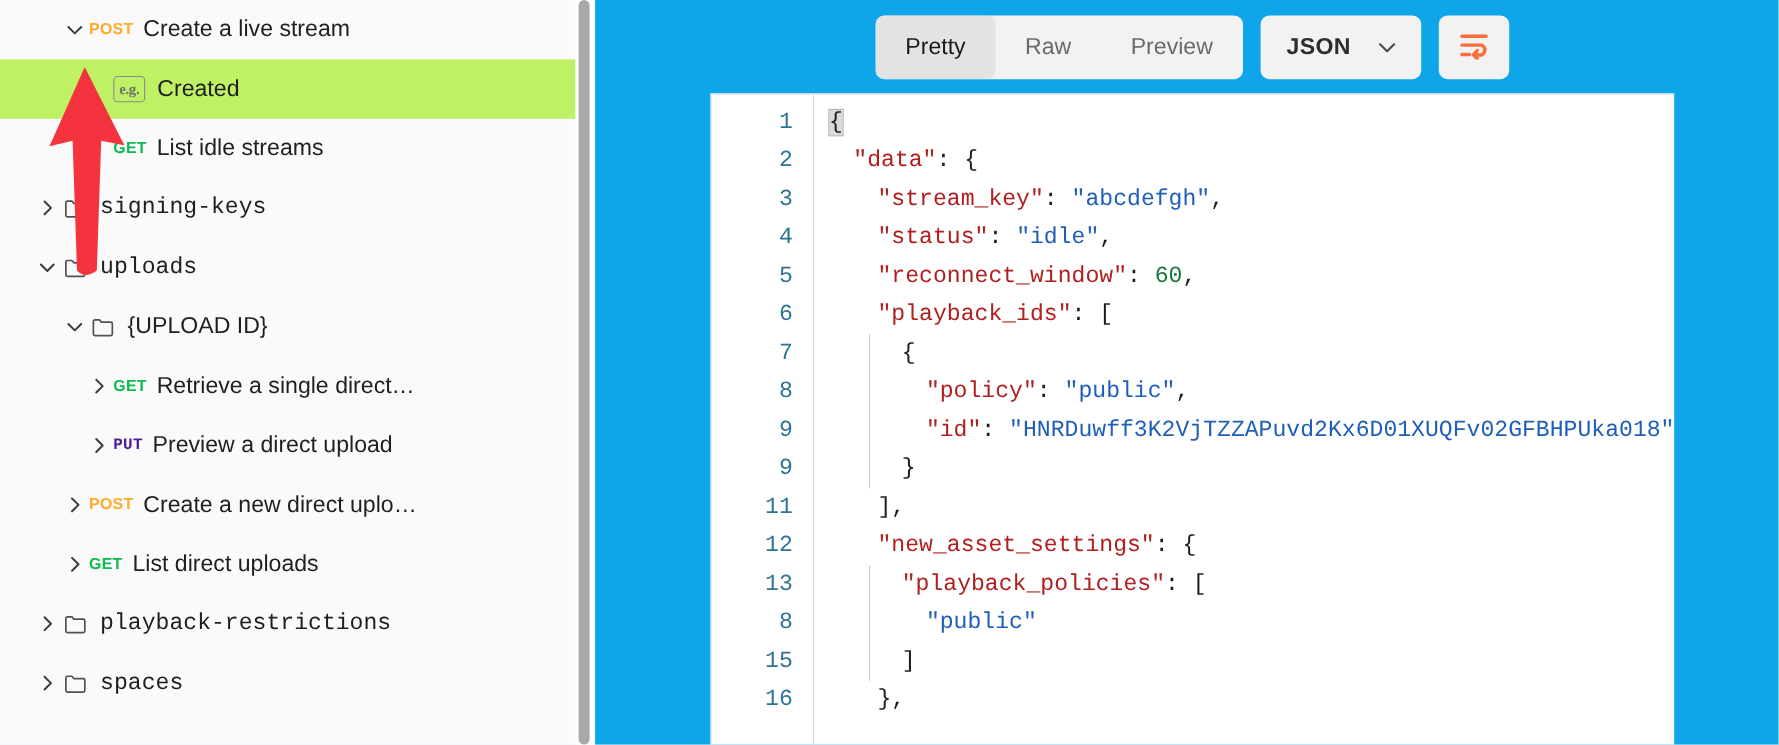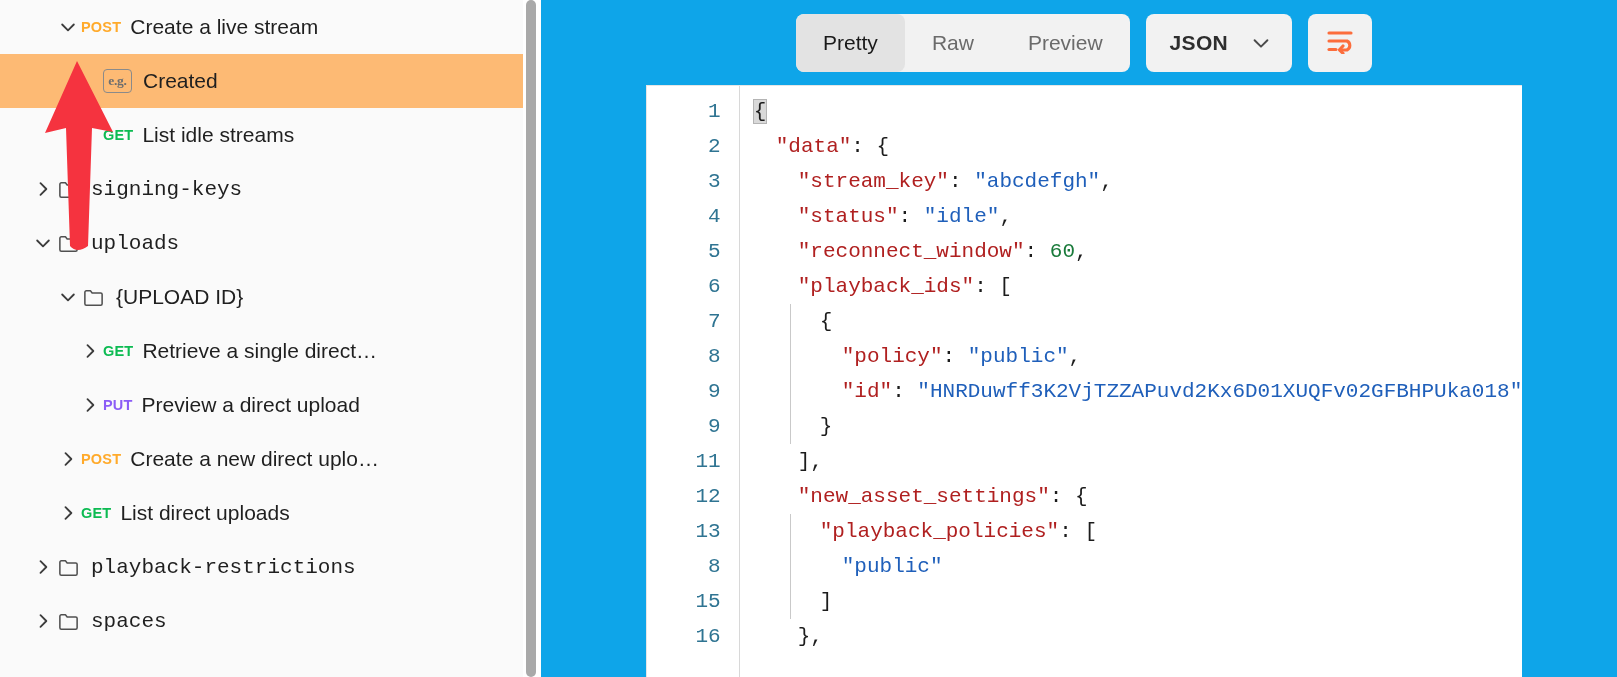--- a/index.html
+++ b/index.html
@@ -22,21 +22,21 @@
   .tree { padding-top: 0; }
   .row {
     position: relative;
     display: flex; align-items: center;
     height: 54px;
     font-size: 21px;
     color: #212121;
     white-space: nowrap;
     cursor: pointer;
   }
-  .row.selected { background: #fdba74; }
+  .row.selected { background: #bef264; }
 
   .caret {
     flex: 0 0 auto;
     width: 26px; height: 26px;
     display: flex; align-items: center; justify-content: center;
     color: #3c3c3c;
   }
   .caret svg { display: block; }
   .caret.blank svg { visibility: hidden; }
 
@@ -52,21 +52,21 @@
   .method {
     flex: 0 0 auto;
     font-size: 14.5px;
     font-weight: 700;
     letter-spacing: .2px;
     margin-right: 9px;
     text-align: right;
   }
   .method.get  { color: #0cbb52; }
   .method.post { color: #ffaa2b; }
-  .method.put  { color: #8b5cf6; }
+  .method.put  { color: #4c1d95; font-family: Liberation Mono, monospace; }
 
   .eg-badge {
     flex: 0 0 auto;
     display: inline-flex; align-items: center; justify-content: center;
     width: 29px; height: 24px;
     margin-right: 11px;
     border: 1.4px solid #8a8a8a;
     border-radius: 4px;
     font-family: "Liberation Serif", serif;
     font-size: 13.5px;

